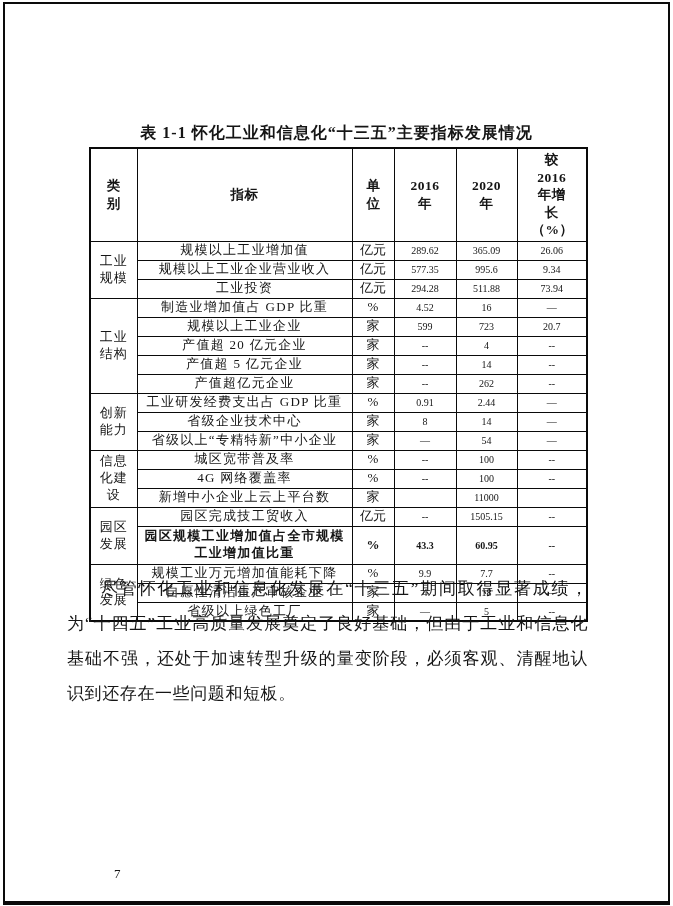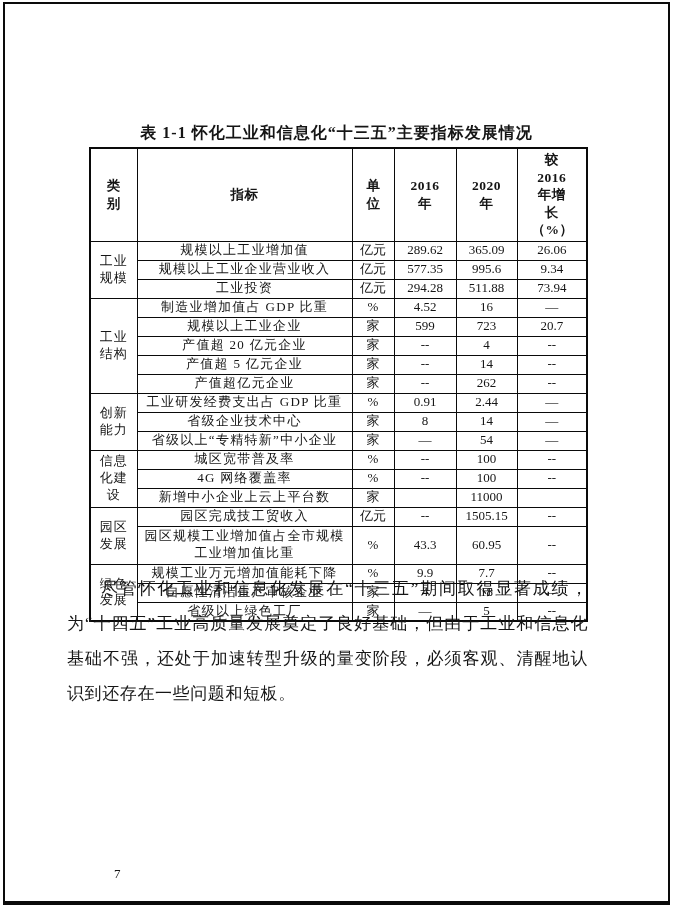--- a/index.html
+++ b/index.html
@@ -22,24 +22,24 @@
     font-size:13px;
   }
   table.indicators th,table.indicators td{
     border:1px solid #0a0a0a;padding:0 2px;overflow:hidden;
     text-align:center;vertical-align:middle;line-height:1.3;
   }
   table.indicators{border:2px solid #0a0a0a;}
   table.indicators th{font-weight:bold;font-size:13.5px;letter-spacing:0.5px;padding:2px 14px;}
   tr.hdr{height:34px;}
   tr.r{height:19px;}
-  tr.r2{height:38px;}
+  tr.r2{height:38px;font-weight:bold;}
   td.cat{letter-spacing:1px;padding:0 6px;}
   td.ind{text-align:left;padding-left:4px;letter-spacing:1.3px;}
-  td.num{font-size:13px;letter-spacing:0;}
+  td.num{font-size:10px;letter-spacing:0;}
   .section{
     position:absolute;top:571px;left:67px;width:521px;
     font-size:17px;line-height:35px;letter-spacing:0.6px;
   }
   .section h3{
     margin:0 0 3px 0;font-size:17px;font-weight:bold;text-indent:2em;line-height:30px;
   }
   .section p{margin:0;text-align:justify;text-indent:2em;}
   .section p.p2{margin-top:4px;}
   .lead-bold{font-weight:bold;}

